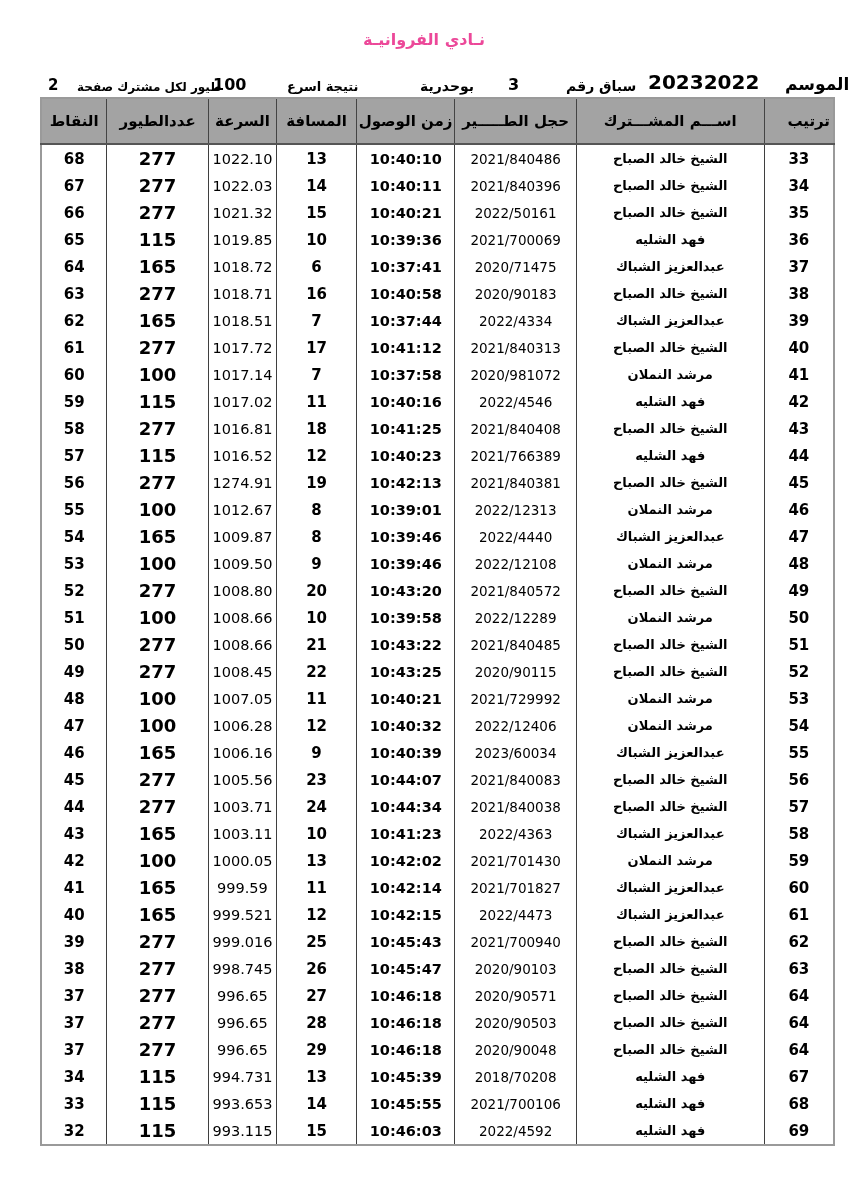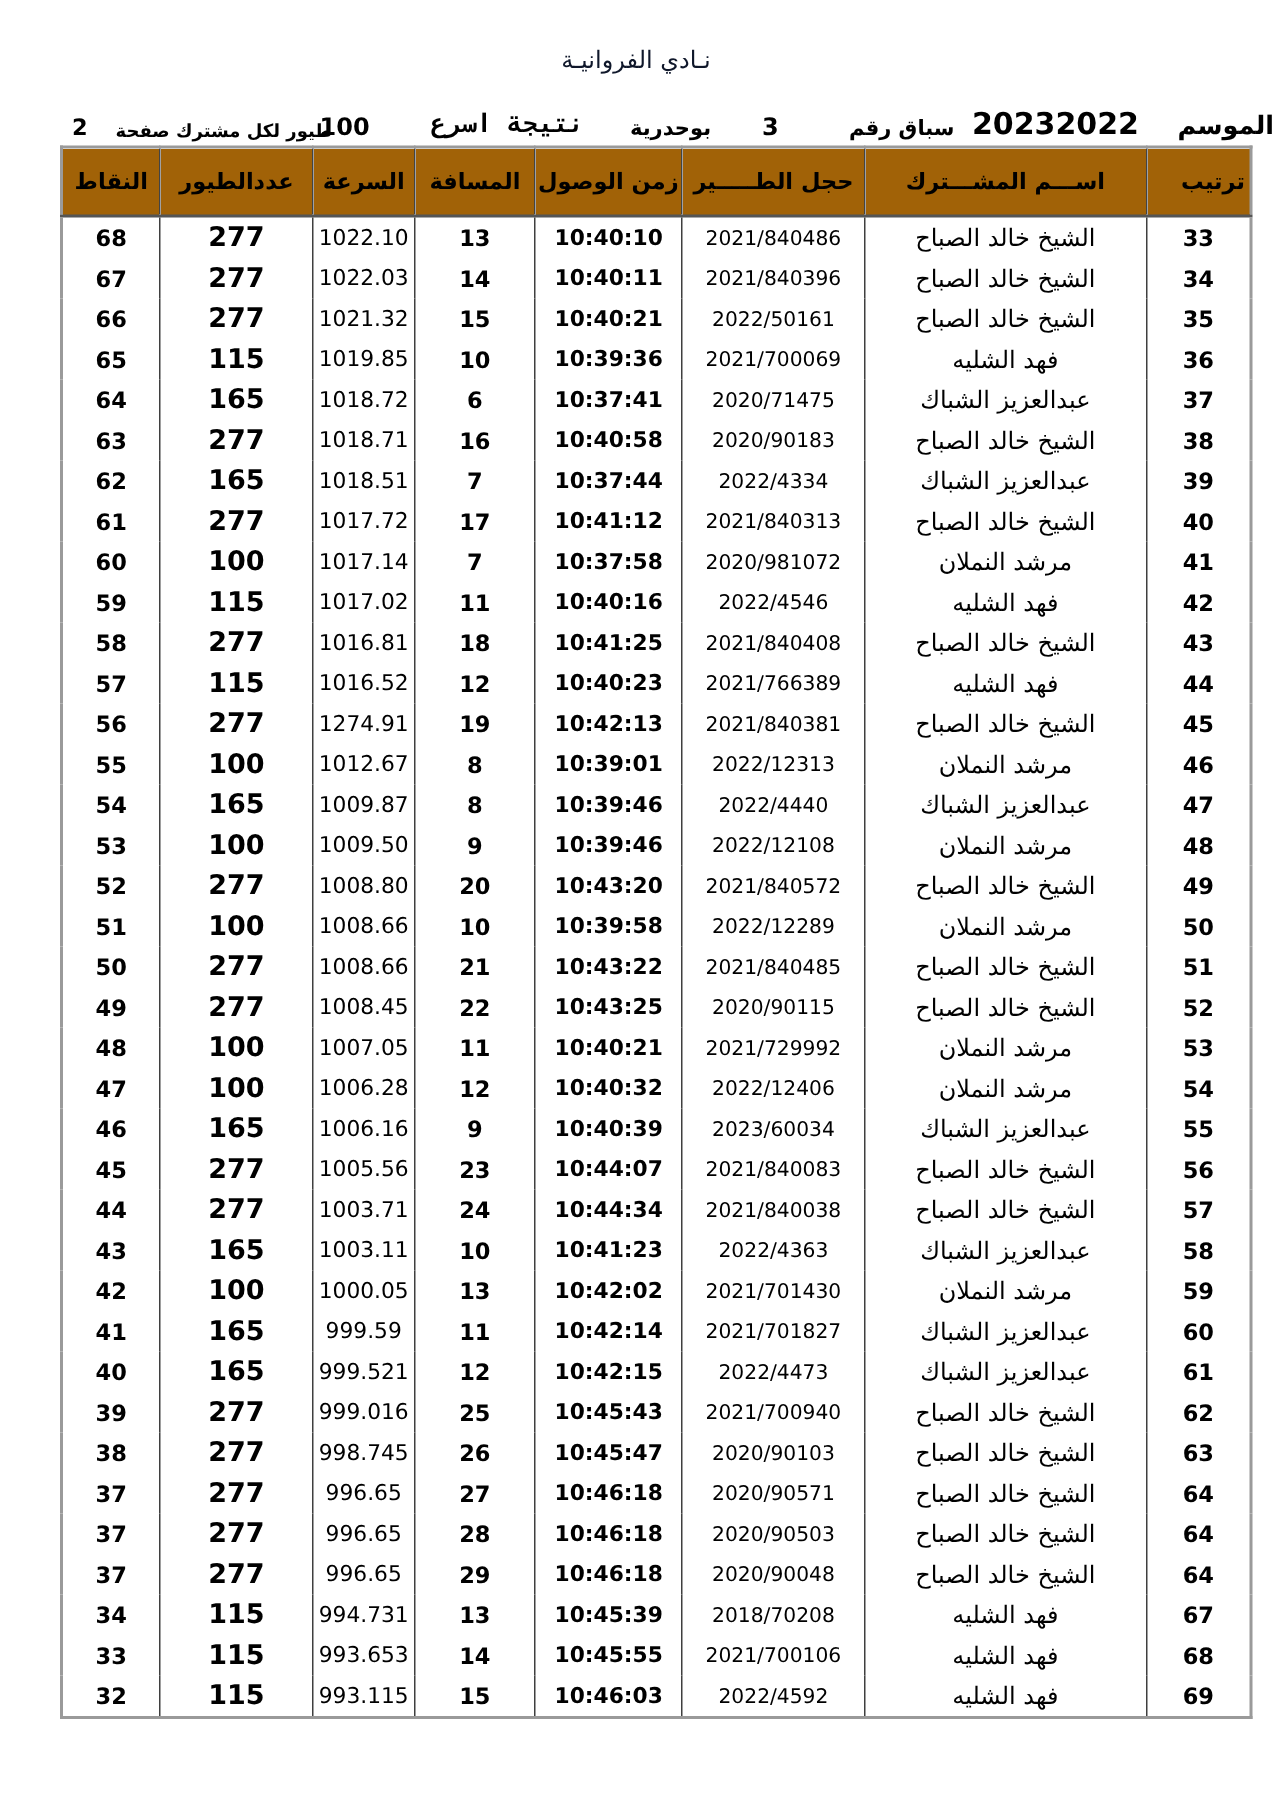--- a/index.html
+++ b/index.html
@@ -17,59 +17,59 @@
     width: 848px;
     height: 1200px;
     background: #ffffff;
   }
   .doc-title {
     position: absolute;
     top: 30px;
     left: 0;
     width: 100%;
     text-align: center;
-    font-weight: normal;
+    font-weight: bold;
     font-size: 16px;
-    color: #0f172a;
+    color: #ec4899;
   }
   .meta-line {
     position: absolute;
     top: 62px;
     left: 0;
     width: 848px;
     height: 34px;
   }
   .meta-line span {
     position: absolute;
     bottom: 2px;
     font-weight: bold;
     color: #000;
     white-space: nowrap;
   }
   .m-season      { left: 785px; font-size: 17px; }
   .m-season-val  { left: 648px; font-size: 20px; text-align: center; }
   .m-race        { left: 566px; font-size: 14px; }
   .m-race-val    { left: 508px; font-size: 16px; }
   .m-loc         { left: 420px; font-size: 14px; }
-  .m-result      { left: 287px; font-size: 17px; font-family: Liberation Mono, monospace; }
+  .m-result      { left: 287px; font-size: 13px; }
   .m-result-val  { left: 213px; font-size: 16px; }
   .m-per         { left: 77px;  font-size: 12px; }
   .m-page-val    { left: 48px;  font-size: 15px; }
 
   table.results {
     position: absolute;
     top: 97px;
     right: 13px;
     width: 795px;
     border-collapse: collapse;
     table-layout: fixed;
     border: 2px solid #9a9a9a;
   }
   table.results th {
-    background: #a16207;
+    background: #a3a3a3;
     border-left: 1px solid #444;
     border-right: 1px solid #444;
     border-bottom: 2px solid #555;
     height: 44px;
     font-size: 15px;
     font-weight: bold;
     color: #000;
     text-align: center;
     padding: 0 2px;
     overflow: hidden;
@@ -83,21 +83,21 @@
     border-bottom: none;
     height: 27px;
     text-align: center;
     vertical-align: middle;
     color: #000;
     padding: 0 2px;
     overflow: hidden;
     white-space: nowrap;
   }
   td.c-rank   { font-weight: bold; font-size: 15px; direction: ltr; }
-  td.c-name   { font-size: 16px; font-weight: normal; text-align: right; padding-right: 5px; }
+  td.c-name   { font-size: 13px; font-weight: bold; text-align: right; padding-right: 5px; }
   td.c-ring   { font-size: 13.5px; font-weight: 400; direction: ltr; color: #111; }
   td.c-time   { font-weight: bold; font-size: 14.5px; direction: ltr; }
   td.c-dist   { font-weight: bold; font-size: 15px; direction: ltr; }
   td.c-speed  { font-weight: normal; font-size: 14.5px; direction: ltr; }
   td.c-birds  { font-weight: bold; font-size: 18px; direction: ltr; }
   td.c-points { font-weight: bold; font-size: 15px; direction: ltr; }
 </style>
 </head>
 <body>
 

